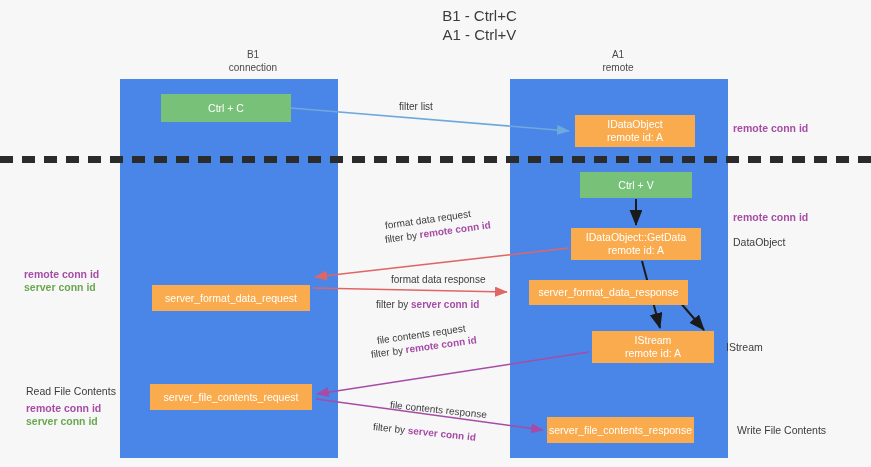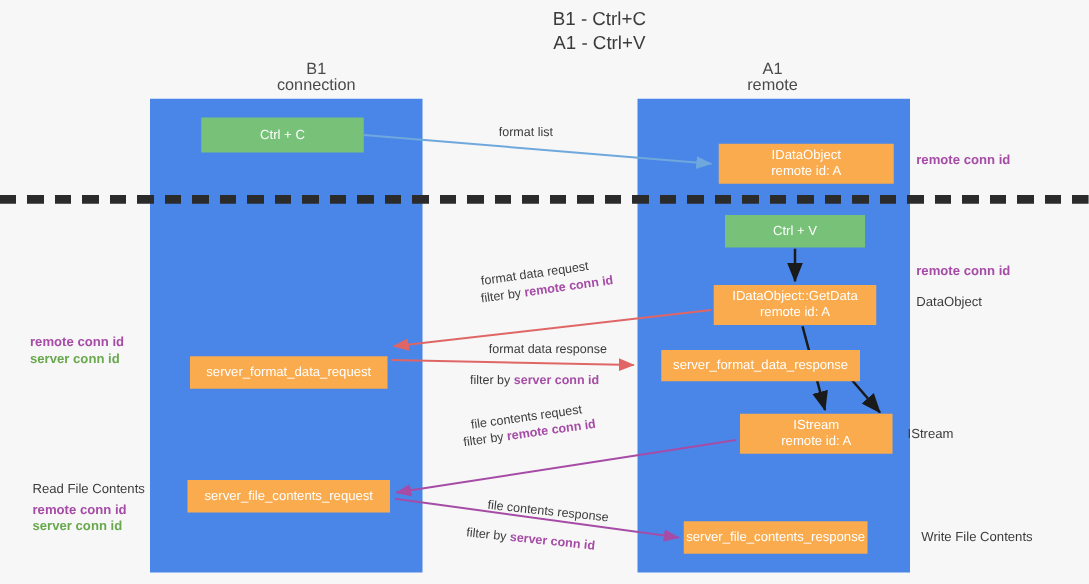--- a/index.html
+++ b/index.html
@@ -30,21 +30,21 @@
     font-size: 15px;
     color: #3c3c3c;
     line-height: 19px;
     white-space: pre-line;
     padding-left: 44px;
   }
 
   
   .col-caption {
     text-align: center;
-    font-size: 13px;
+    font-size: 10px;
     color: #4a4a4a;
     line-height: 13px;
     white-space: pre-line;
   }
   #cap-b1 { left: 148px; top: 48px; width: 210px; }
   #cap-a1 { left: 513px; top: 48px; width: 210px; }
 
   
   .lane {
     background: #4a86e8;
@@ -74,21 +74,21 @@
     flex-direction: column;
     align-items: center;
     justify-content: center;
     white-space: pre-line;
     padding: 2px 4px;
   }
   .node.green  { background: #77c278; }
   .node.orange { background: #f9ab4e; }
 
   #n-ctrlc   { left: 161px; top: 94px;  width: 130px; height: 28px; }
-  #n-idataobj{ left: 575px; top: 115px; width: 140px; height: 32px; text-align: center; }
+  #n-idataobj{ left: 575px; top: 115px; width: 120px; height: 32px; text-align: center; }
   #n-ctrlv   { left: 580px; top: 172px; width: 112px; height: 26px; }
   #n-getdata { left: 571px; top: 228px; width: 130px; height: 32px; }
   #n-fdreq   { left: 152px; top: 285px; width: 158px; height: 26px; }
   #n-fdresp  { left: 512px; top: 280px; width: 159px; height: 25px; margin-left: 17px; }
   #n-istream { left: 592px; top: 331px; width: 122px; height: 32px; }
   #n-fcreq   { left: 150px; top: 384px; width: 162px; height: 26px; }
   #n-fcresp  { left: 547px; top: 417px; width: 147px; height: 26px; }
 
   
   .annot {
@@ -222,21 +222,21 @@
   <div class="abs plain" id="a-read">Read File Contents</div>
   <div class="abs" id="a-left-1">
     <div class="annot purple">remote conn id</div>
     <div class="annot green">server conn id</div>
   </div>
   <div class="abs" id="a-left-2">
     <div class="annot purple">remote conn id</div>
     <div class="annot green">server conn id</div>
   </div>
 
-  <div class="abs edge-label" id="el-formatlist">format list</div>
+  <div class="abs edge-label" id="el-formatlist">filter list</div>
 
   <div class="abs edge-label rot-up" id="el-fdreq-1">format data request</div>
   <div class="abs edge-label rot-up" id="el-fdreq-2"><span>filter by </span><span class="hl-purple">remote conn id</span></div>
 
   <div class="abs edge-label" id="el-fdresp-1">format data response</div>
   <div class="abs edge-label" id="el-fdresp-2"><span>filter by </span><span class="hl-purple">server conn id</span></div>
 
   <div class="abs edge-label rot-up" id="el-fcreq-1">file contents request</div>
   <div class="abs edge-label rot-up" id="el-fcreq-2"><span>filter by </span><span class="hl-purple">remote conn id</span></div>
 

